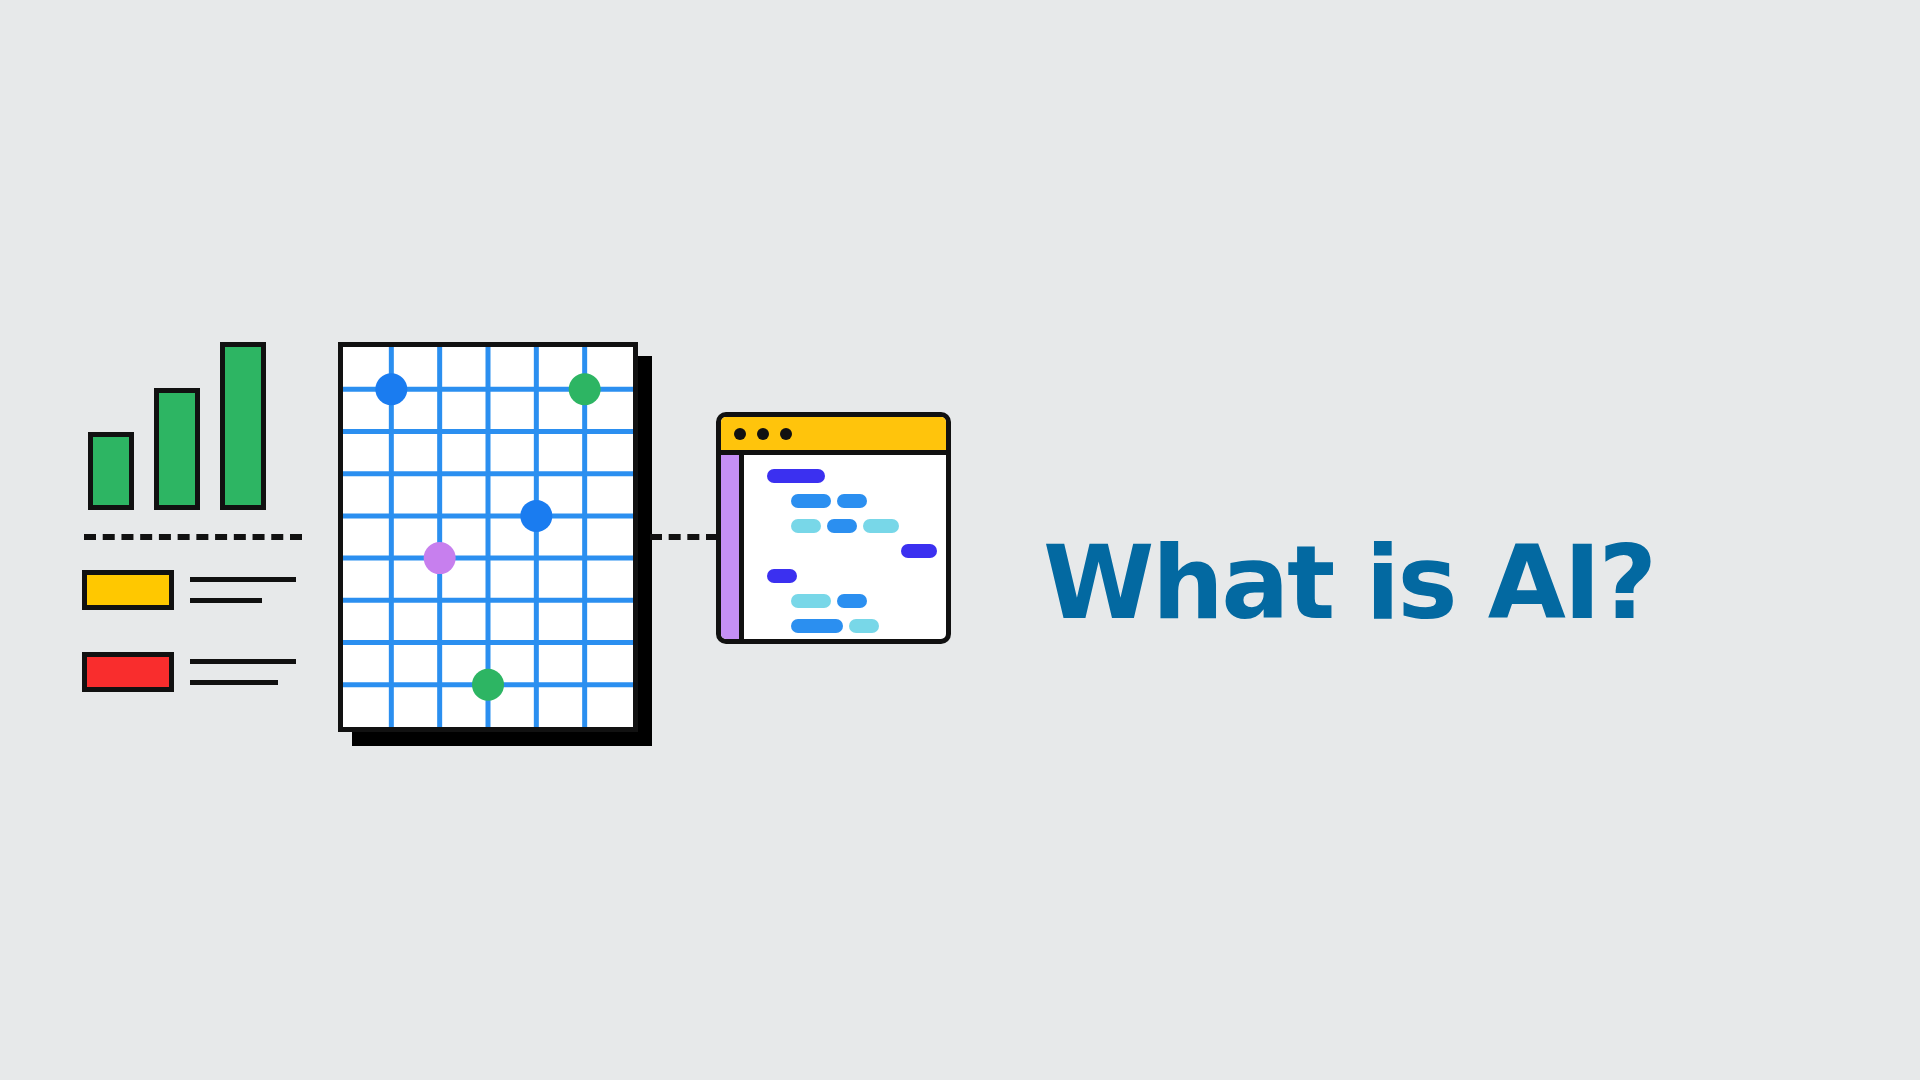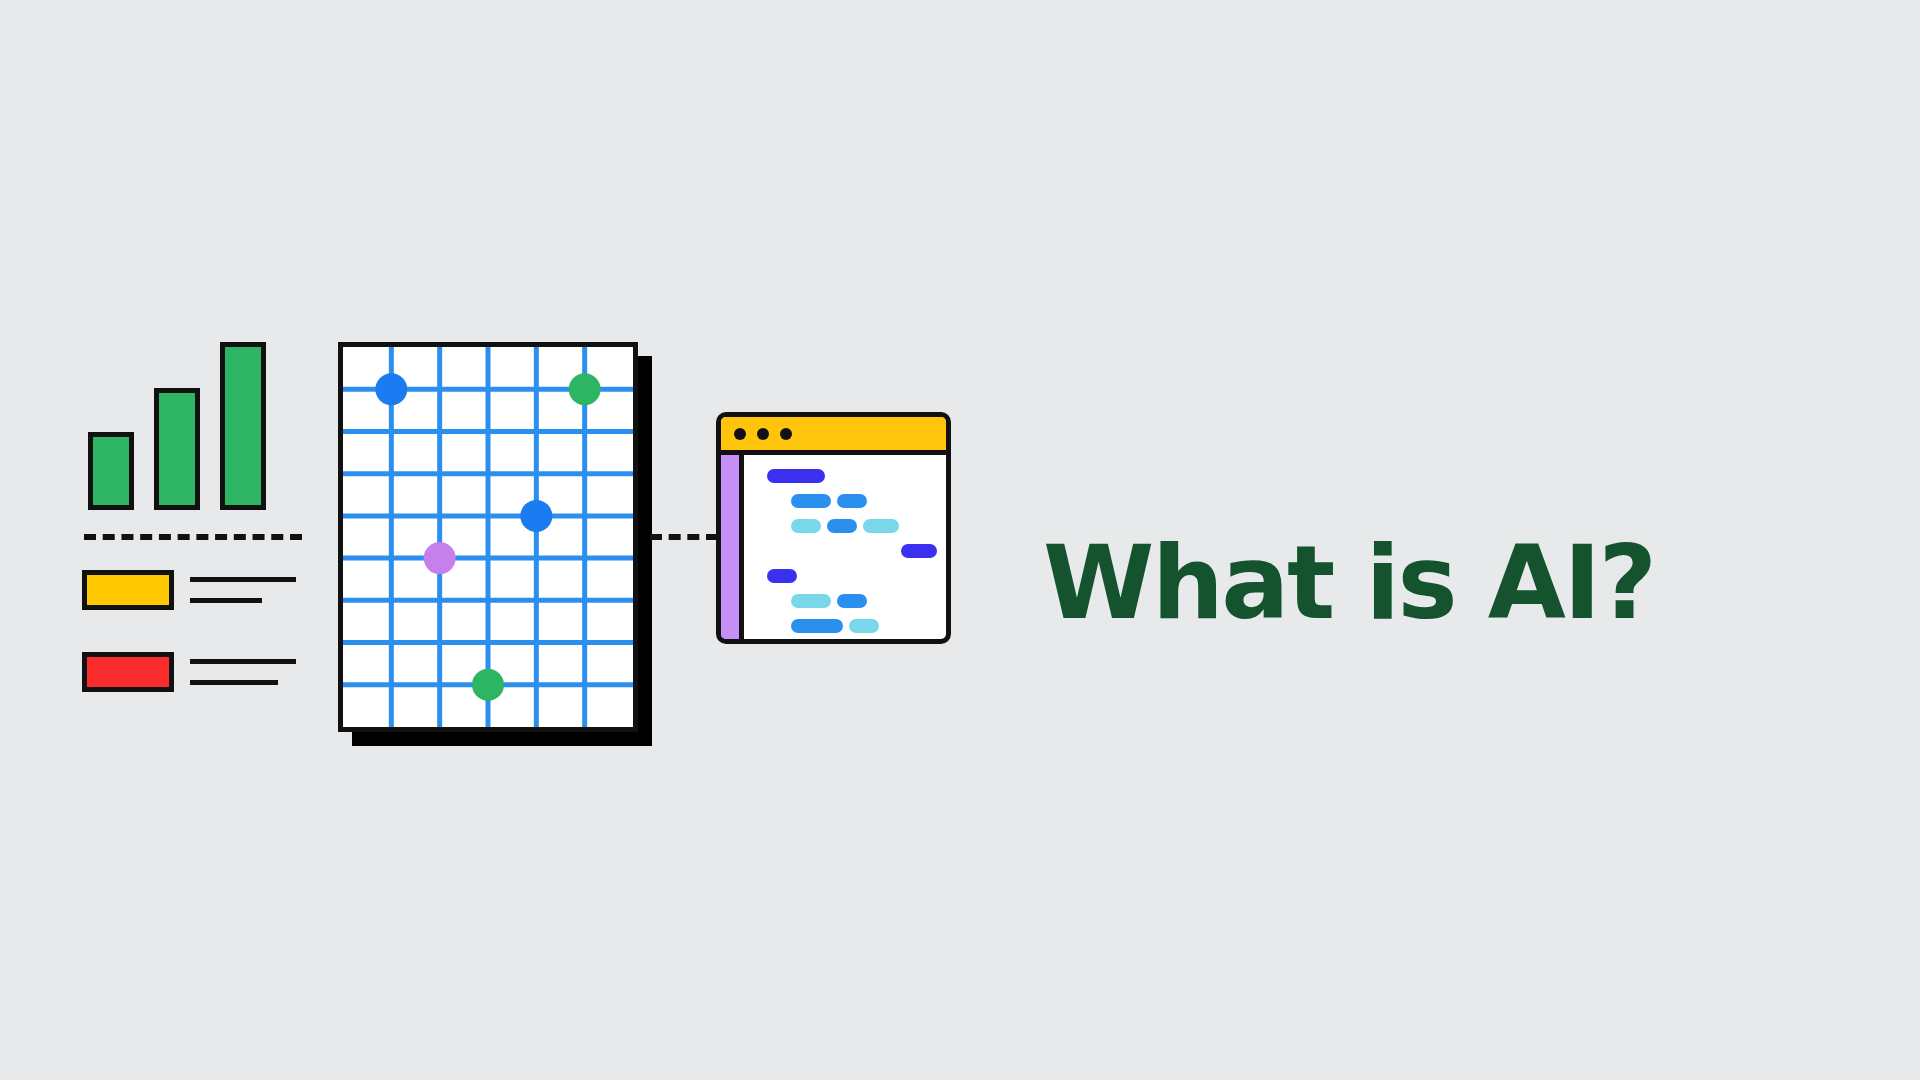--- a/index.html
+++ b/index.html
@@ -170,21 +170,21 @@
   
   #headline {
     position: absolute;
     left: 1043px;
     top: 465px;
     font-family: "DejaVu Sans", sans-serif;
     font-weight: bold;
     font-size: 101px;
     line-height: 1;
     letter-spacing: -2.5px;
-    color: #14532d;
+    color: #0369a1;
     white-space: nowrap;
   }
 </style>
 </head>
 <body>
 
 <div id="stage">
 
   <div id="bar-cluster">
 

